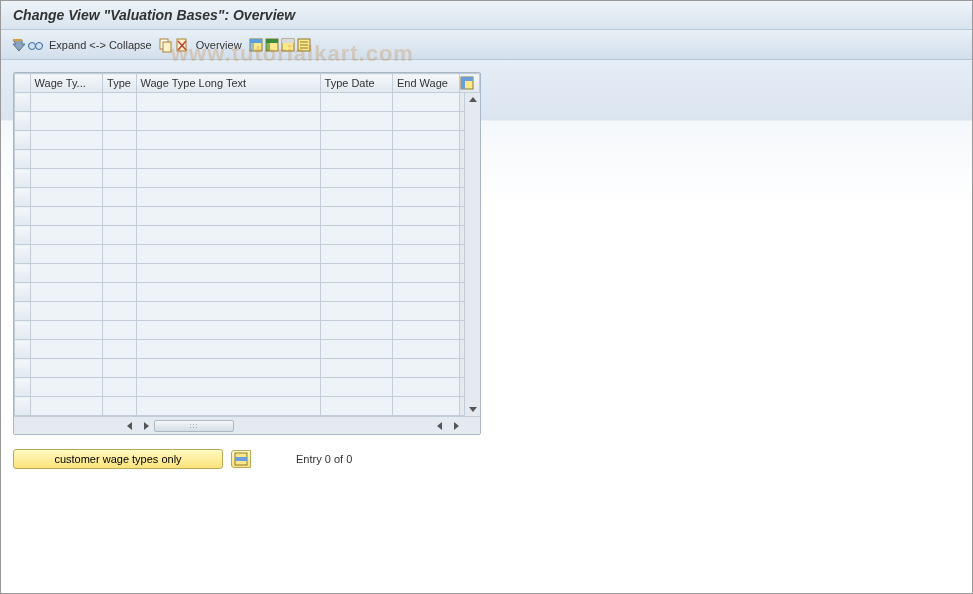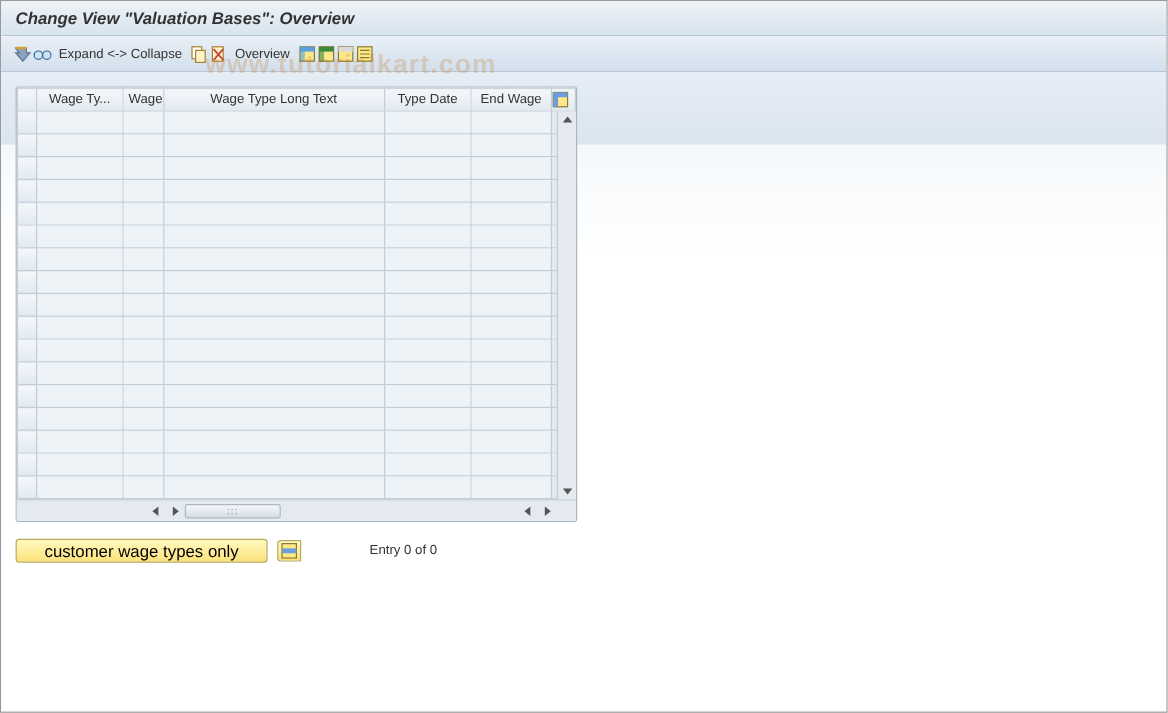--- a/index.html
+++ b/index.html
@@ -69,21 +69,20 @@
     padding: 0 4px;
     font-size: 11px;
     font-weight: normal;
     text-align: left;
     white-space: nowrap;
     overflow: hidden;
   }
   .grid-table th {
     background: linear-gradient(to bottom, #f4f7fa 0%, #e2e9f0 100%);
     color: #333;
-    text-align: center;
   }
   .grid-table td {
     background: #eef3f8;
   }
   .rowheader {
     width: 14px;
     background: linear-gradient(to bottom, #f4f7fa 0%, #e2e9f0 100%) !important;
   }
   .config-cell {
     width: 18px;
@@ -142,36 +141,36 @@
     gap: 8px;
   }
   .yellow-btn {
     background: linear-gradient(to bottom, #fffac1 0%, #fce27a 100%);
     border: 1px solid #b8aa5a;
     border-radius: 3px;
     height: 20px;
     display: flex;
     align-items: center;
     justify-content: center;
-    font-size: 14px;
+    font-size: 11px;
     cursor: pointer;
     padding: 0 8px;
   }
   .yellow-btn.wide { width: 210px; }
   .yellow-btn.pos { width: 130px; color:#777; }
   .pos-icon {
     width:20px;height:18px;
     background: linear-gradient(to bottom, #fffac1 0%, #fce27a 100%);
     border:1px solid #b8aa5a;
     border-radius:3px 0 0 3px;
     display:flex;align-items:center;justify-content:center;
     margin-right:-1px;
   }
   .entry-text {
-    margin-left: 50px;
+    margin-left: 38px;
     color: #333;
   }
   .watermark {
     position: absolute;
     top: 40px;
     left: 170px;
     font-size: 22px;
     color: rgba(200,120,40,0.25);
     font-weight: bold;
     letter-spacing: 1px;
@@ -257,21 +256,21 @@
         <col style="width:30px">
         <col style="width:165px">
         <col style="width:65px">
         <col style="width:60px">
         <col style="width:18px">
       </colgroup>
       <thead>
         <tr>
           <th class="rowheader"></th>
           <th>Wage Ty...</th>
-          <th>Wage</th>
+          <th>Type</th>
           <th>Wage Type Long Text</th>
           <th>Type Date</th>
           <th>End Wage</th>
           <th class="config-cell">
             <svg width="14" height="14">
                 <rect x="1" y="1" width="12" height="12" fill="#fce88a" stroke="#8a7a30"></rect>
                 <rect x="1" y="1" width="4" height="12" fill="#6a9edc"></rect>
                 <rect x="1" y="1" width="12" height="4" fill="#6a9edc"></rect>
               </svg>
           </th>

